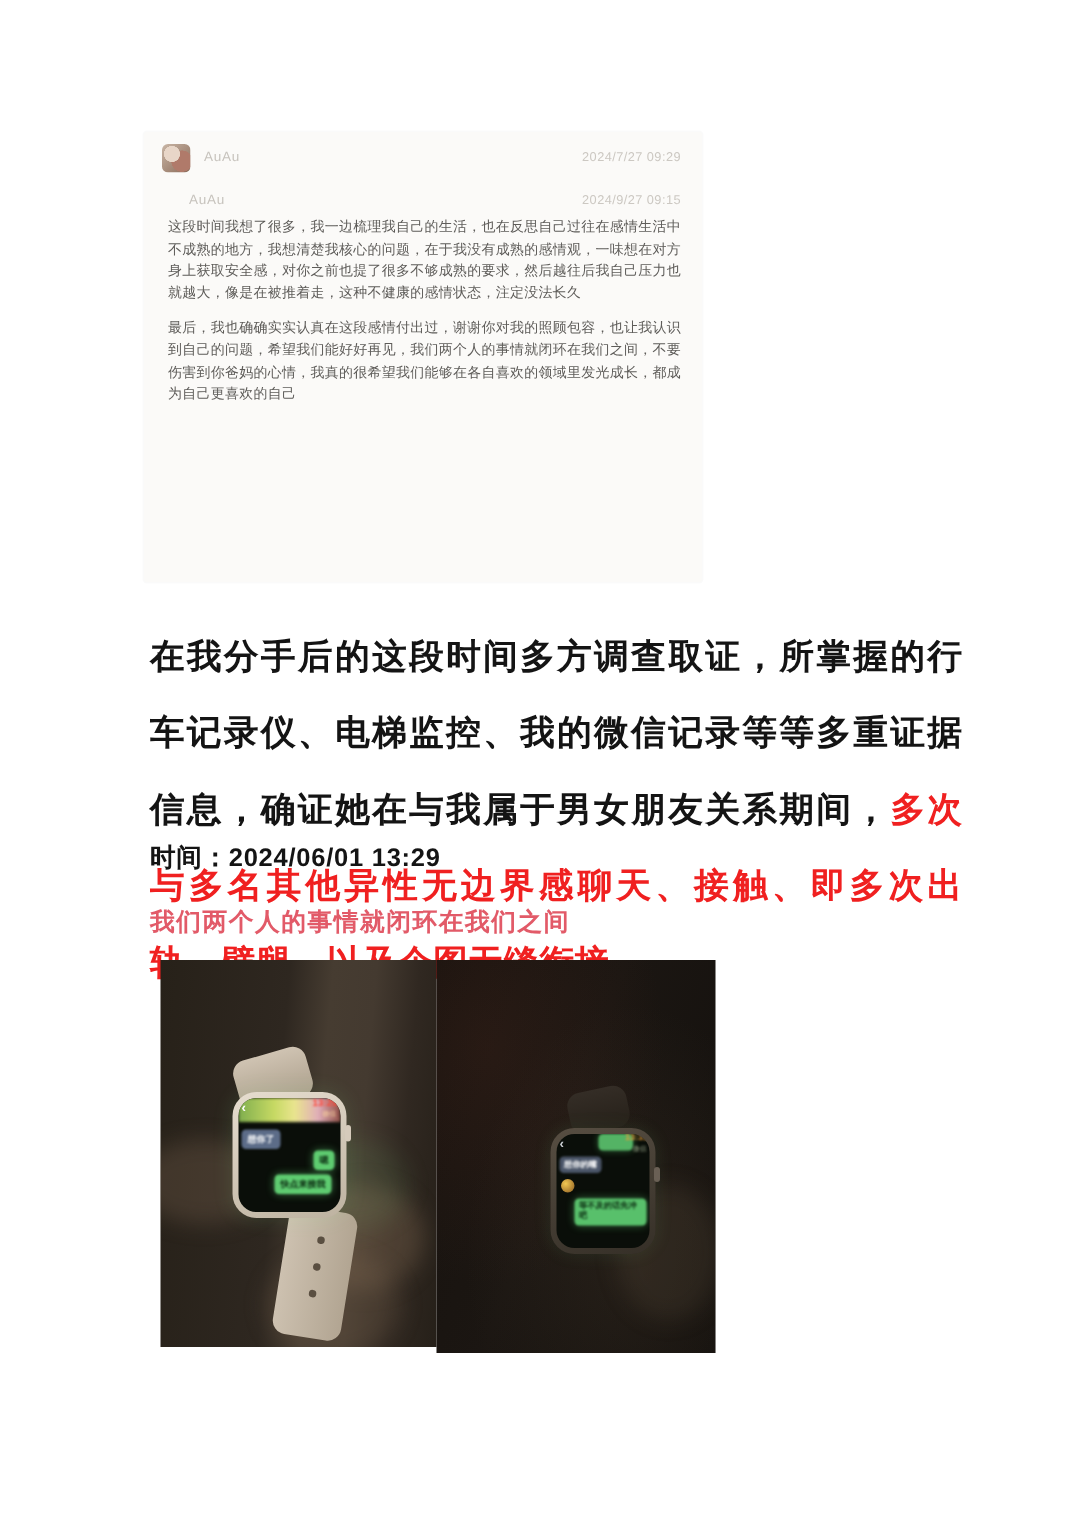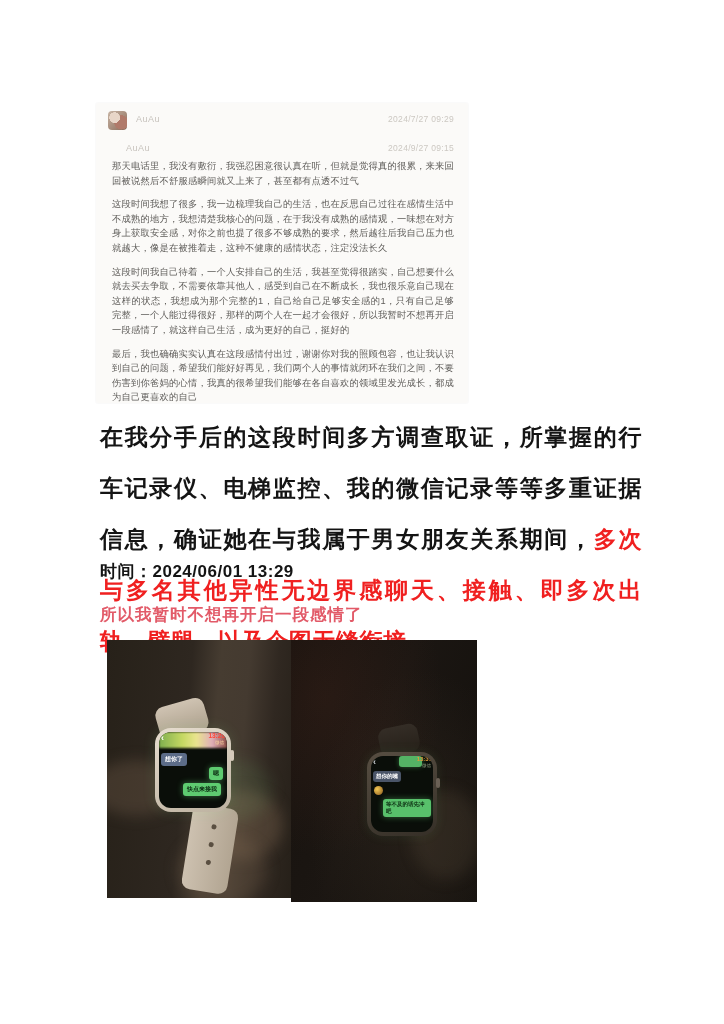--- a/index.html
+++ b/index.html
@@ -1,20 +1,20 @@
 <!DOCTYPE html>
 <html><head>
 <meta charset="utf-8">
 <style>
   html,body{margin:0;padding:0;background:#ffffff;}
   body{font-family:"Liberation Sans","DejaVu Sans",sans-serif;}
   .canvas{position:relative;width:724px;height:1024px;background:#ffffff;overflow:hidden;margin:0 auto;}
 
   
-  .chat-panel{position:absolute;left:96px;top:103px;width:372px;height:300px;
+  .chat-panel{position:absolute;left:96px;top:88px;width:372px;height:300px;
     background:#fbfaf8;border-radius:2px;overflow:hidden;
     box-shadow:0 0 0 1px rgba(0,0,0,0.02);}
   .chat-inner{position:relative;padding:9px 14px 8px 16px;filter:blur(0.3px);}
   .msg{position:relative;}
   .msg-header{position:relative;height:16px;margin-bottom:2px;}
   .avatar{position:absolute;left:-4px;top:-1px;width:19px;height:19px;border-radius:4px;
     background:
       radial-gradient(circle at 35% 35%, #e8d6c8 0 30%, transparent 31%),
       radial-gradient(circle at 70% 60%, #b07a6a 0 40%, transparent 41%),
       linear-gradient(135deg,#c9b6a6,#8a6a58);}
@@ -110,35 +110,33 @@
           <span class="sender">AuAu</span>
           <span class="stamp">2024/7/27 09:29</span>
         </div>
       </div>
 
       <div class="msg msg2">
         <div class="msg-header">
           <span class="sender">AuAu</span>
           <span class="stamp">2024/9/27 09:15</span>
         </div>
-        <p>那天电话里，我没有敷衍，我强忍困意很认真在听，但就是觉得真的很累，来来回回被说然后不舒服感瞬间就又上来了，甚至都有点透不过气</p>
         <p>这段时间我想了很多，我一边梳理我自己的生活，也在反思自己过往在感情生活中不成熟的地方，我想清楚我核心的问题，在于我没有成熟的感情观，一味想在对方身上获取安全感，对你之前也提了很多不够成熟的要求，然后越往后我自己压力也就越大，像是在被推着走，这种不健康的感情状态，注定没法长久</p>
-        <p>这段时间我自己待着，一个人安排自己的生活，我甚至觉得很踏实，自己想要什么就去买去争取，不需要依靠其他人，感受到自己在不断成长，我也很乐意自己现在这样的状态，我想成为那个完整的1，自己给自己足够安全感的1，只有自己足够完整，一个人能过得很好，那样的两个人在一起才会很好，所以我暂时不想再开启一段感情了，就这样自己生活，成为更好的自己，挺好的</p>
         <p>最后，我也确确实实认真在这段感情付出过，谢谢你对我的照顾包容，也让我认识到自己的问题，希望我们能好好再见，我们两个人的事情就闭环在我们之间，不要伤害到你爸妈的心情，我真的很希望我们能够在各自喜欢的领域里发光成长，都成为自己更喜欢的自己</p>
       </div>
     </div>
   </div>
 
   <div class="statement">
     <span>在我分手后的这段时间多方调查取证，所掌握的行车记录仪、电梯监控、我的微信记录等等多重证据信息，确证她在与我属于男女朋友关系期间，</span><span class="red">多次与多名其他异性无边界感聊天、接触、即多次出轨、劈腿、以及企图无缝衔接。</span>
   </div>
 
   <div class="time-caption">时间：2024/06/01 13:29</div>
 
-  <div class="evidence-title">所以我暂时不想再开启一段感情了</div>
+  <div class="evidence-title">我们两个人的事情就闭环在我们之间</div>
 
   <div class="photo photo1">
     <div class="blob p1-hand1"></div>
     <div class="blob p1-hand2"></div>
     <div class="blob p1-hand3"></div>
     <div class="blob p1-glow"></div>
 
     <div class="band w1-band-top"></div>
     <div class="band w1-band-bot">
       <span class="hole" style="top:18px"></span>

